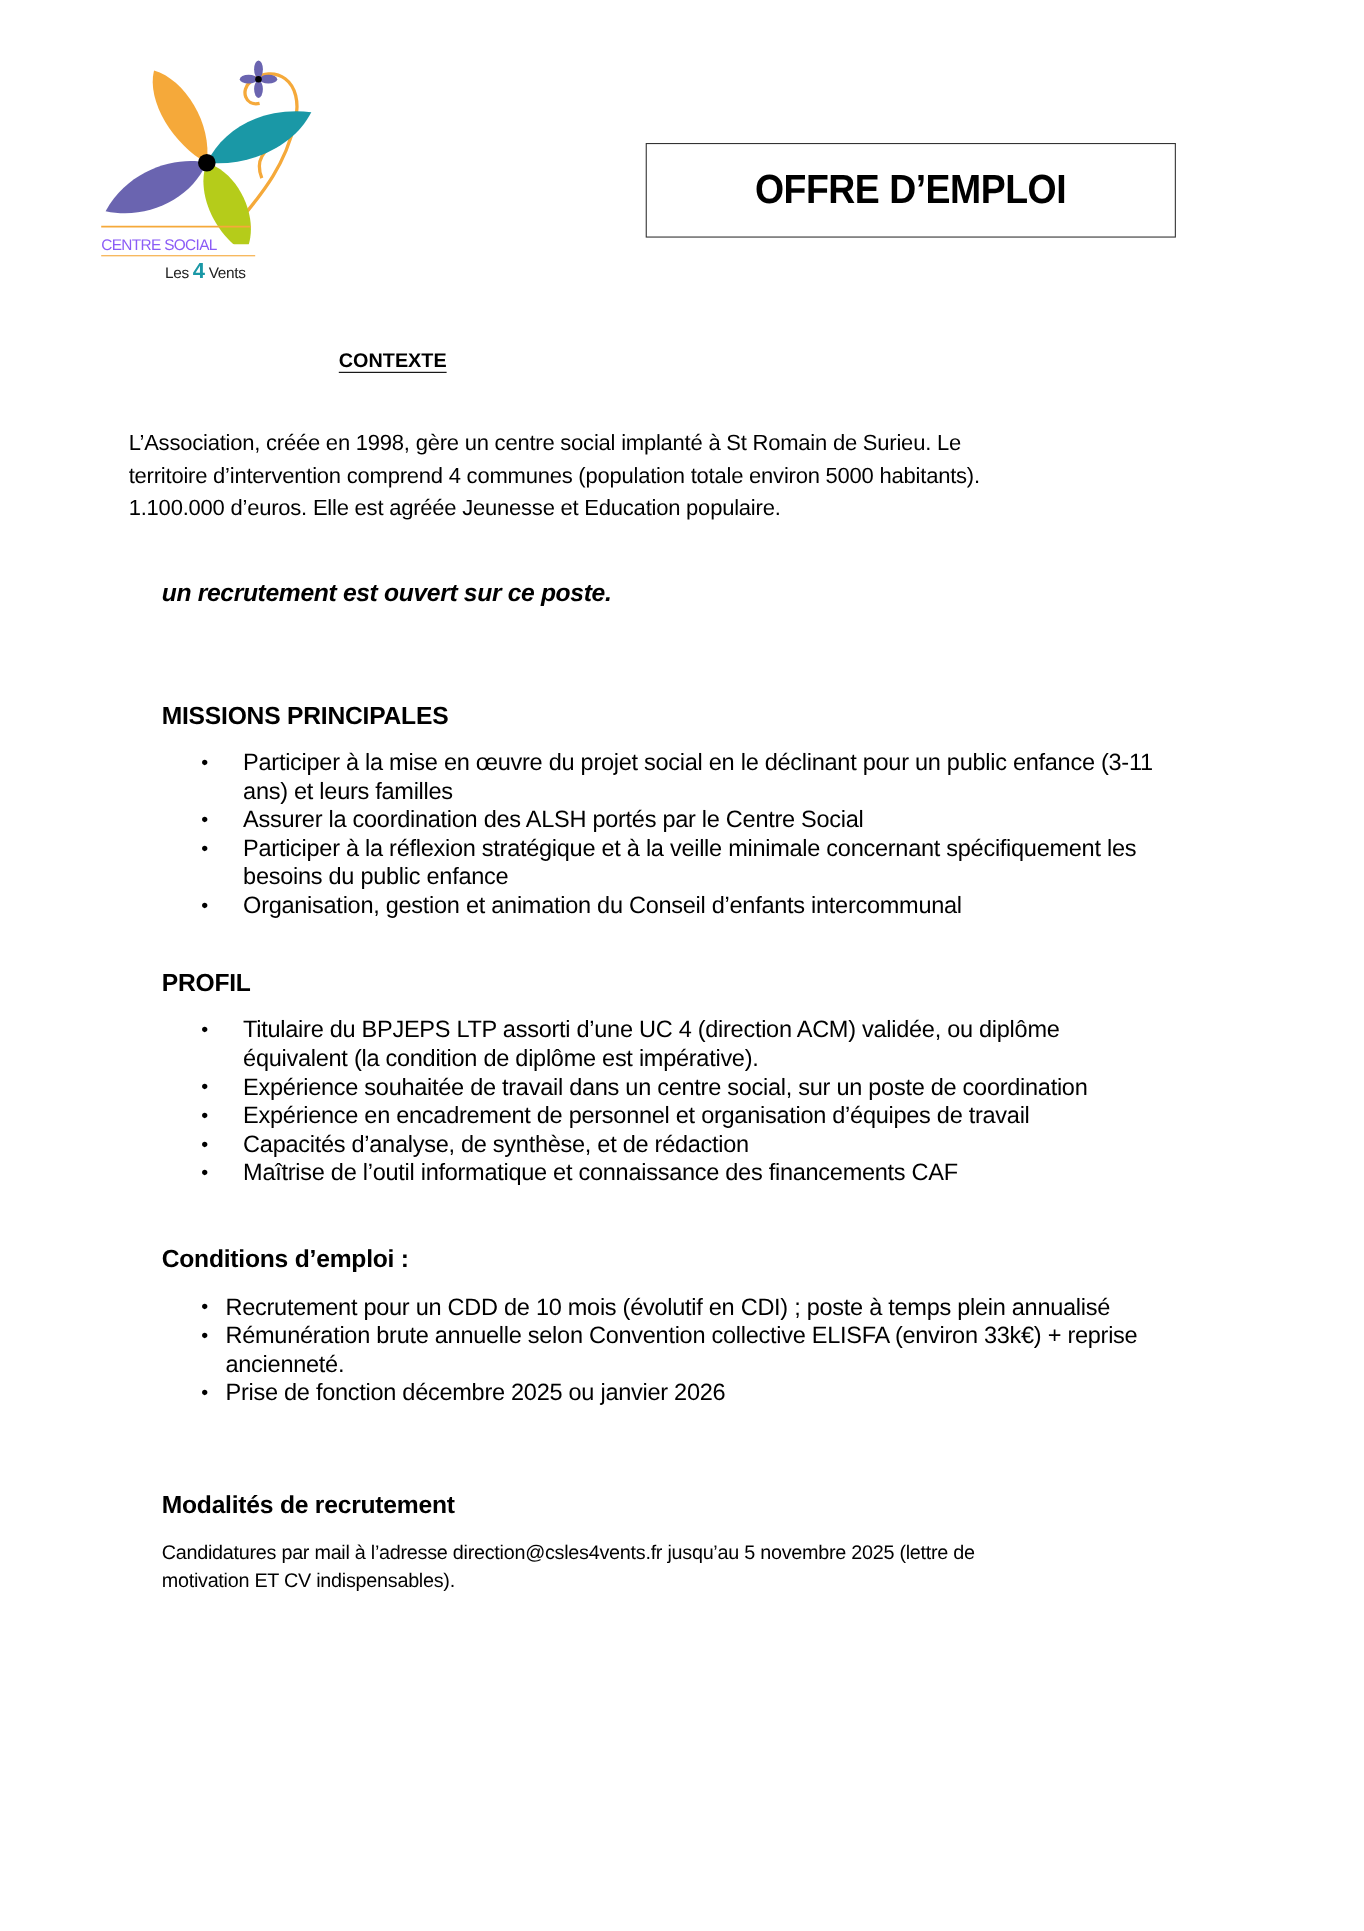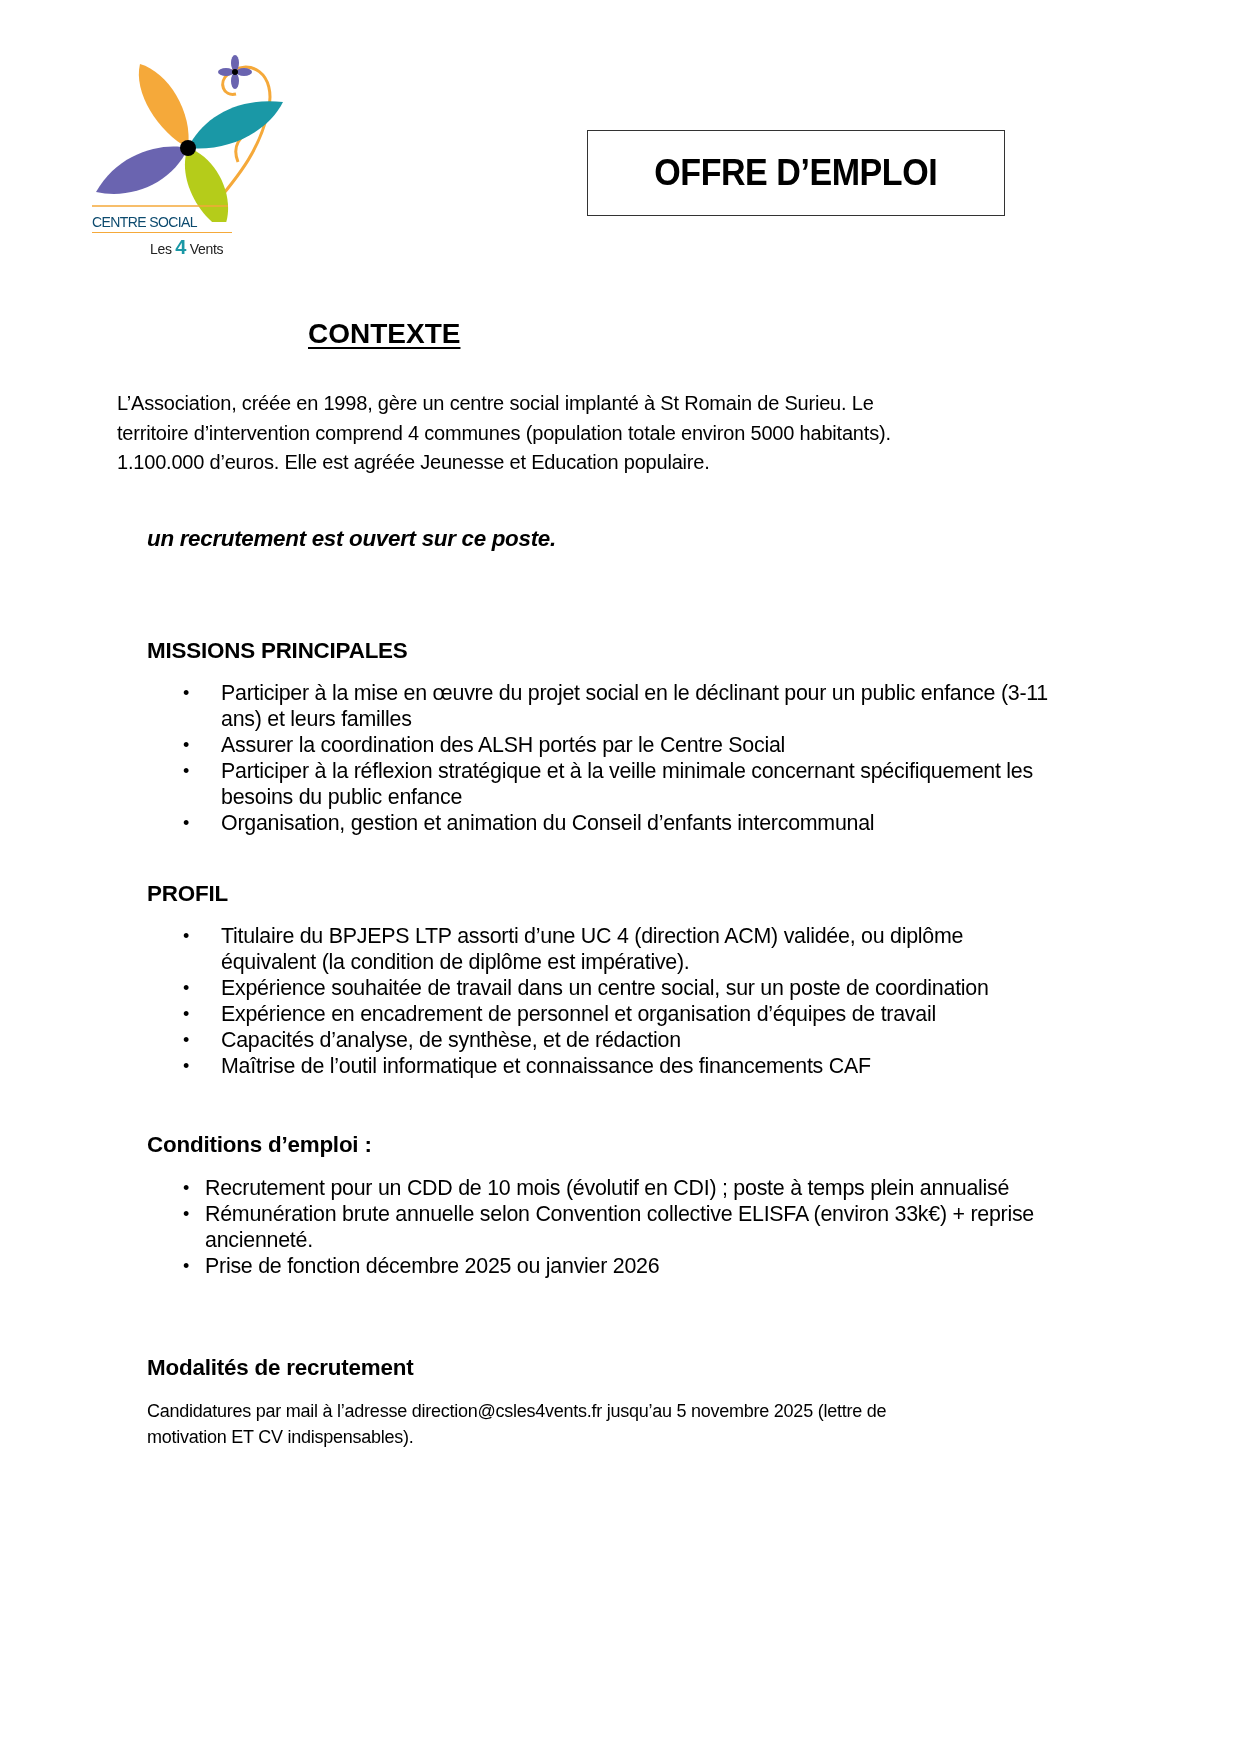--- a/index.html
+++ b/index.html
@@ -4,38 +4,38 @@
   <style>
     html, body { margin: 0; padding: 0; background: #ffffff; }
     body {
       width: 1240px; height: 1755px; position: relative; overflow: hidden;
       font-family: "Liberation Sans", sans-serif; color: #000;
     }
     .logo { position: absolute; left: 78px; top: 52px; width: 215px; height: 220px; }
     .logo svg { display: block; }
     .logo-text1 {
       position: absolute; left: 14px; top: 162px; font-size: 14px; letter-spacing: -0.6px;
-      font-family: "Liberation Sans", sans-serif; color: #0c4a6e;
+      font-family: "Liberation Sans", sans-serif; color: #8b5cf6;
     }
     .logo-text2 {
       position: absolute; left: 72px; top: 184px; font-size: 14px; color: #222;
       font-family: "Liberation Sans", sans-serif; letter-spacing: -0.3px;
     }
     .logo-text2 .four { color: #1a98a6; font-size: 20px; font-weight: bold; }
     .title-box {
-      position: absolute; left: 587px; top: 130px; width: 418px; height: 86px;
+      position: absolute; left: 587px; top: 130px; width: 482px; height: 86px;
       border: 1.5px solid #333; box-sizing: border-box;
       display: flex; align-items: center; justify-content: center;
     }
     .title-box span {
       font-family: "Liberation Sans", sans-serif; font-weight: bold; font-size: 37px;
       letter-spacing: -0.5px; transform: scaleX(0.92);
     }
     .section-title {
-      position: absolute; left: 308px; top: 318px; font-weight: bold; font-size: 28px;
+      position: absolute; left: 308px; top: 318px; font-weight: bold; font-size: 18px;
       text-decoration: underline; text-underline-offset: 4px;
     }
     .intro {
       position: absolute; left: 117px; top: 389px; width: 1000px;
       font-size: 20px; line-height: 29.5px; letter-spacing: -0.2px;
     }
     .highlight {
       position: absolute; left: 147px; top: 524px; width: 1060px;
       font-size: 22.4px; line-height: 29.5px; font-weight: bold; font-style: italic;
       letter-spacing: -0.3px;

